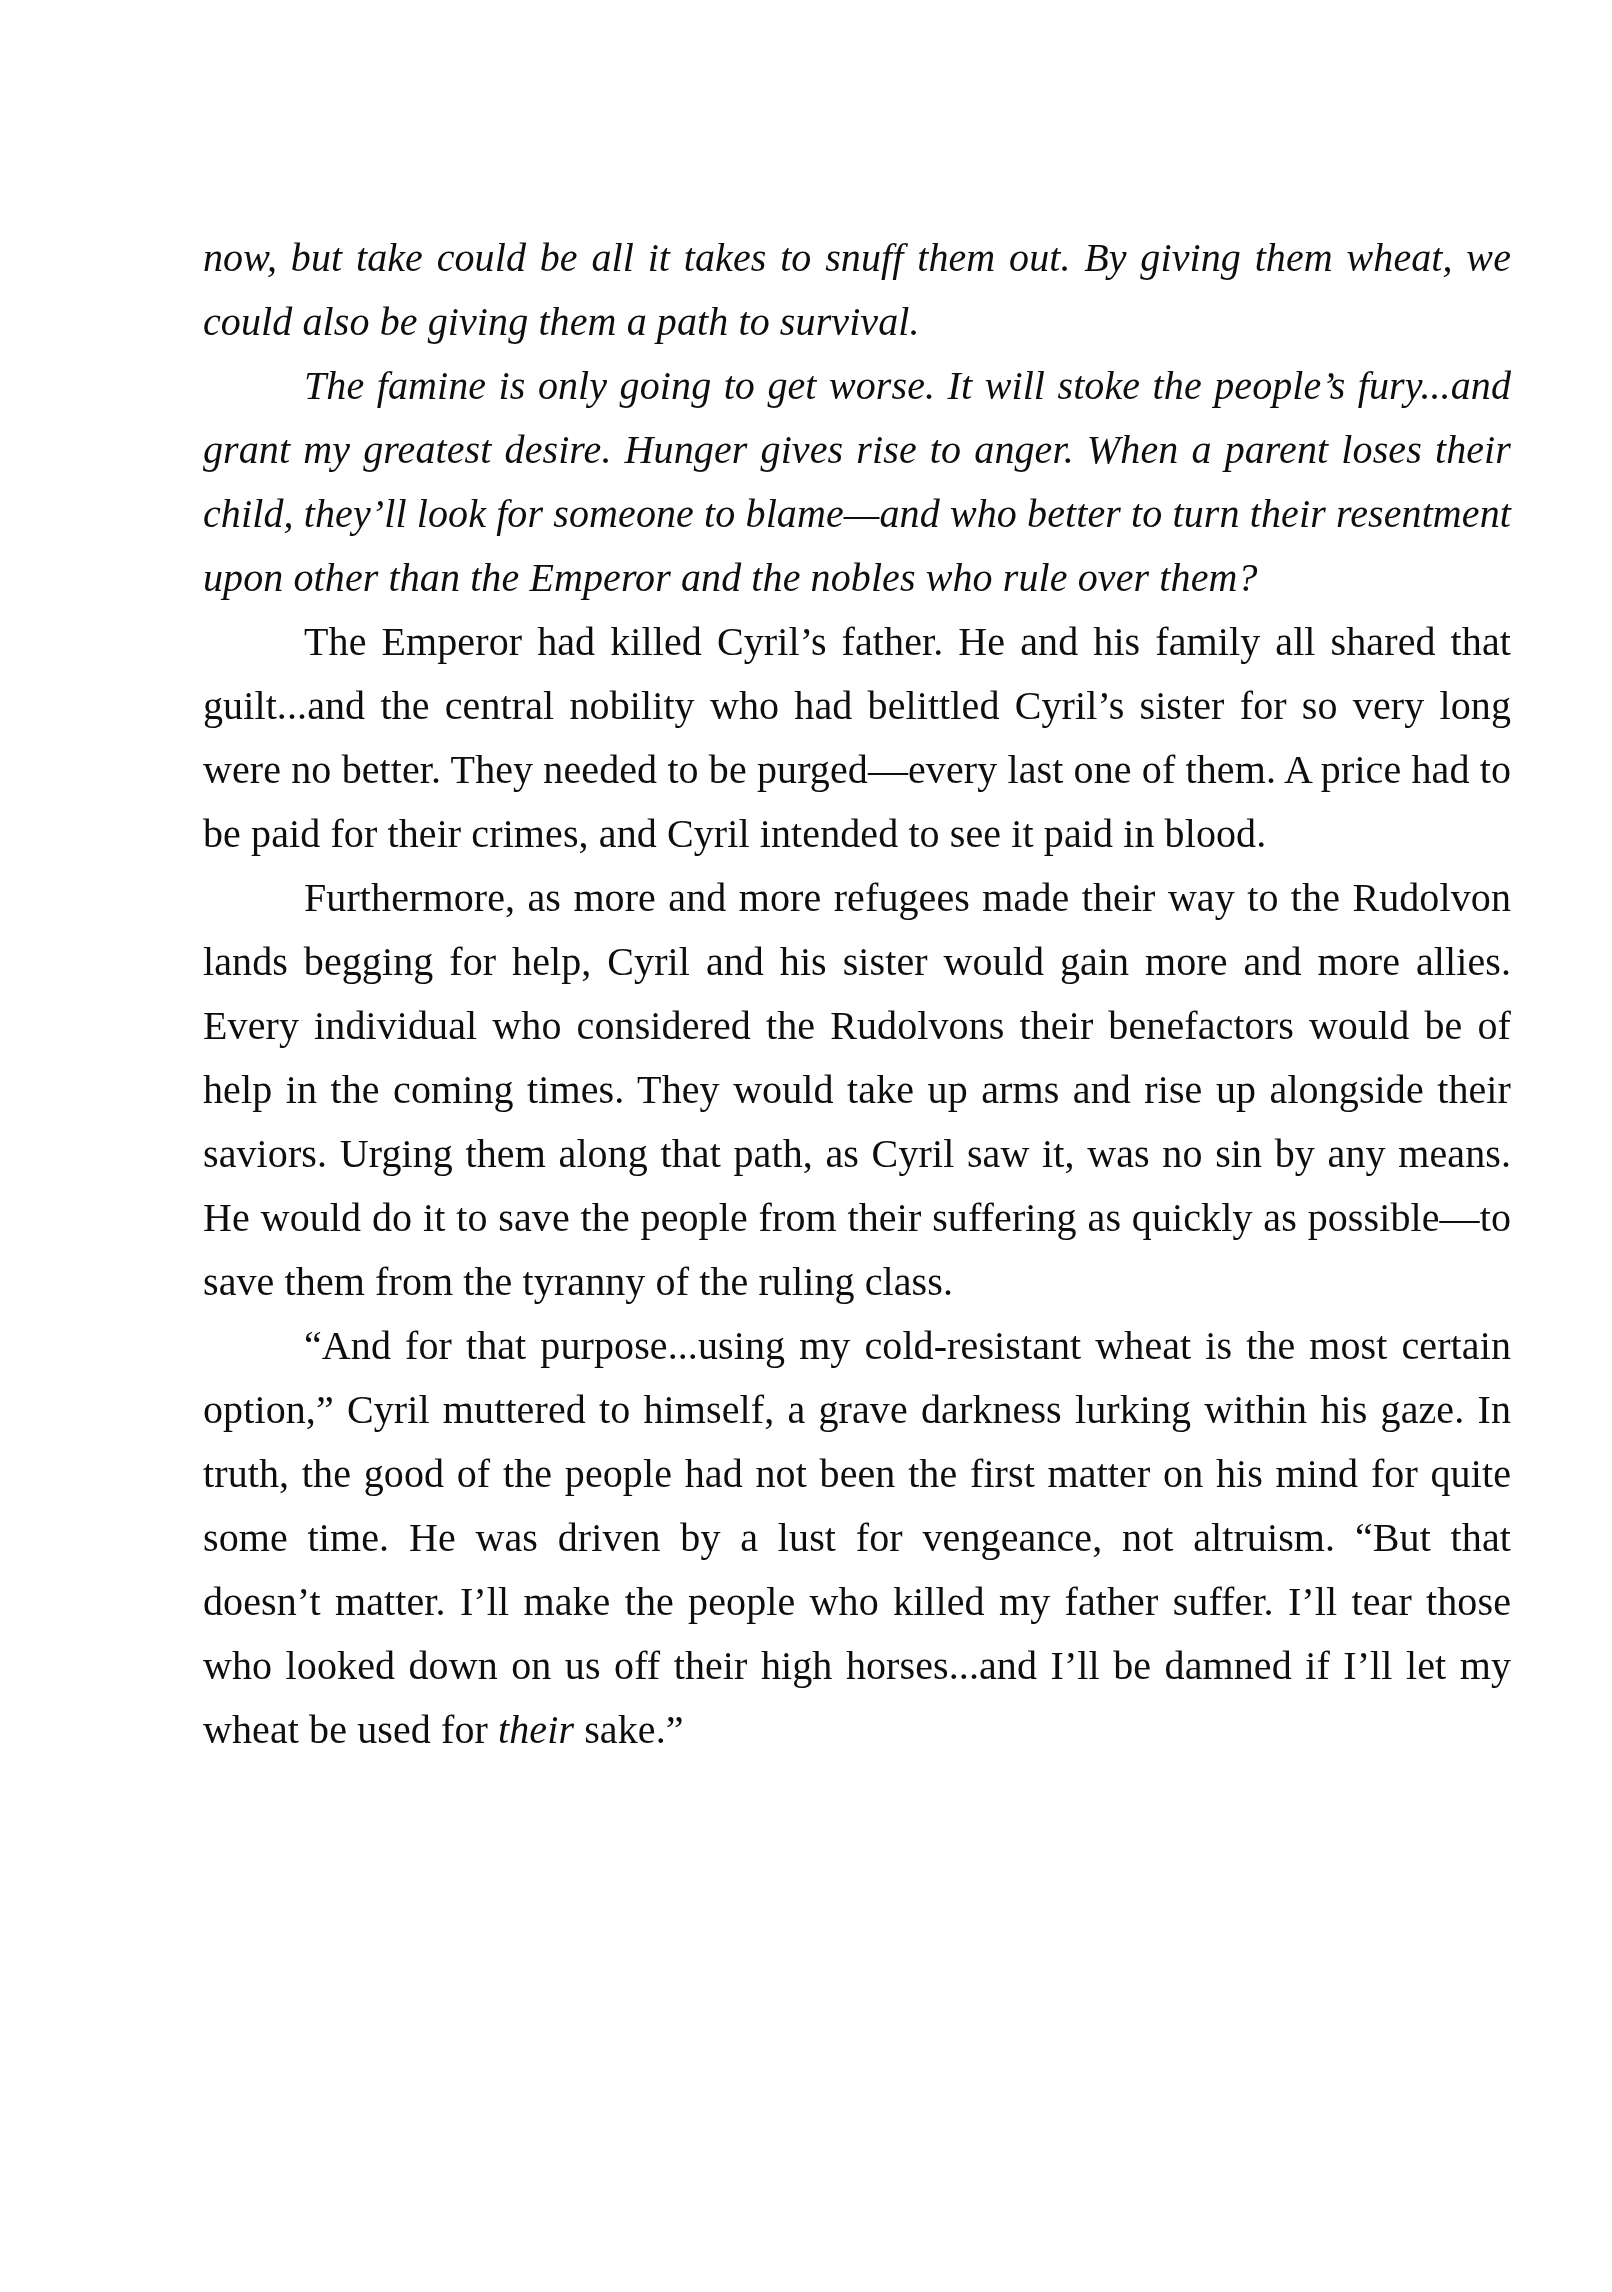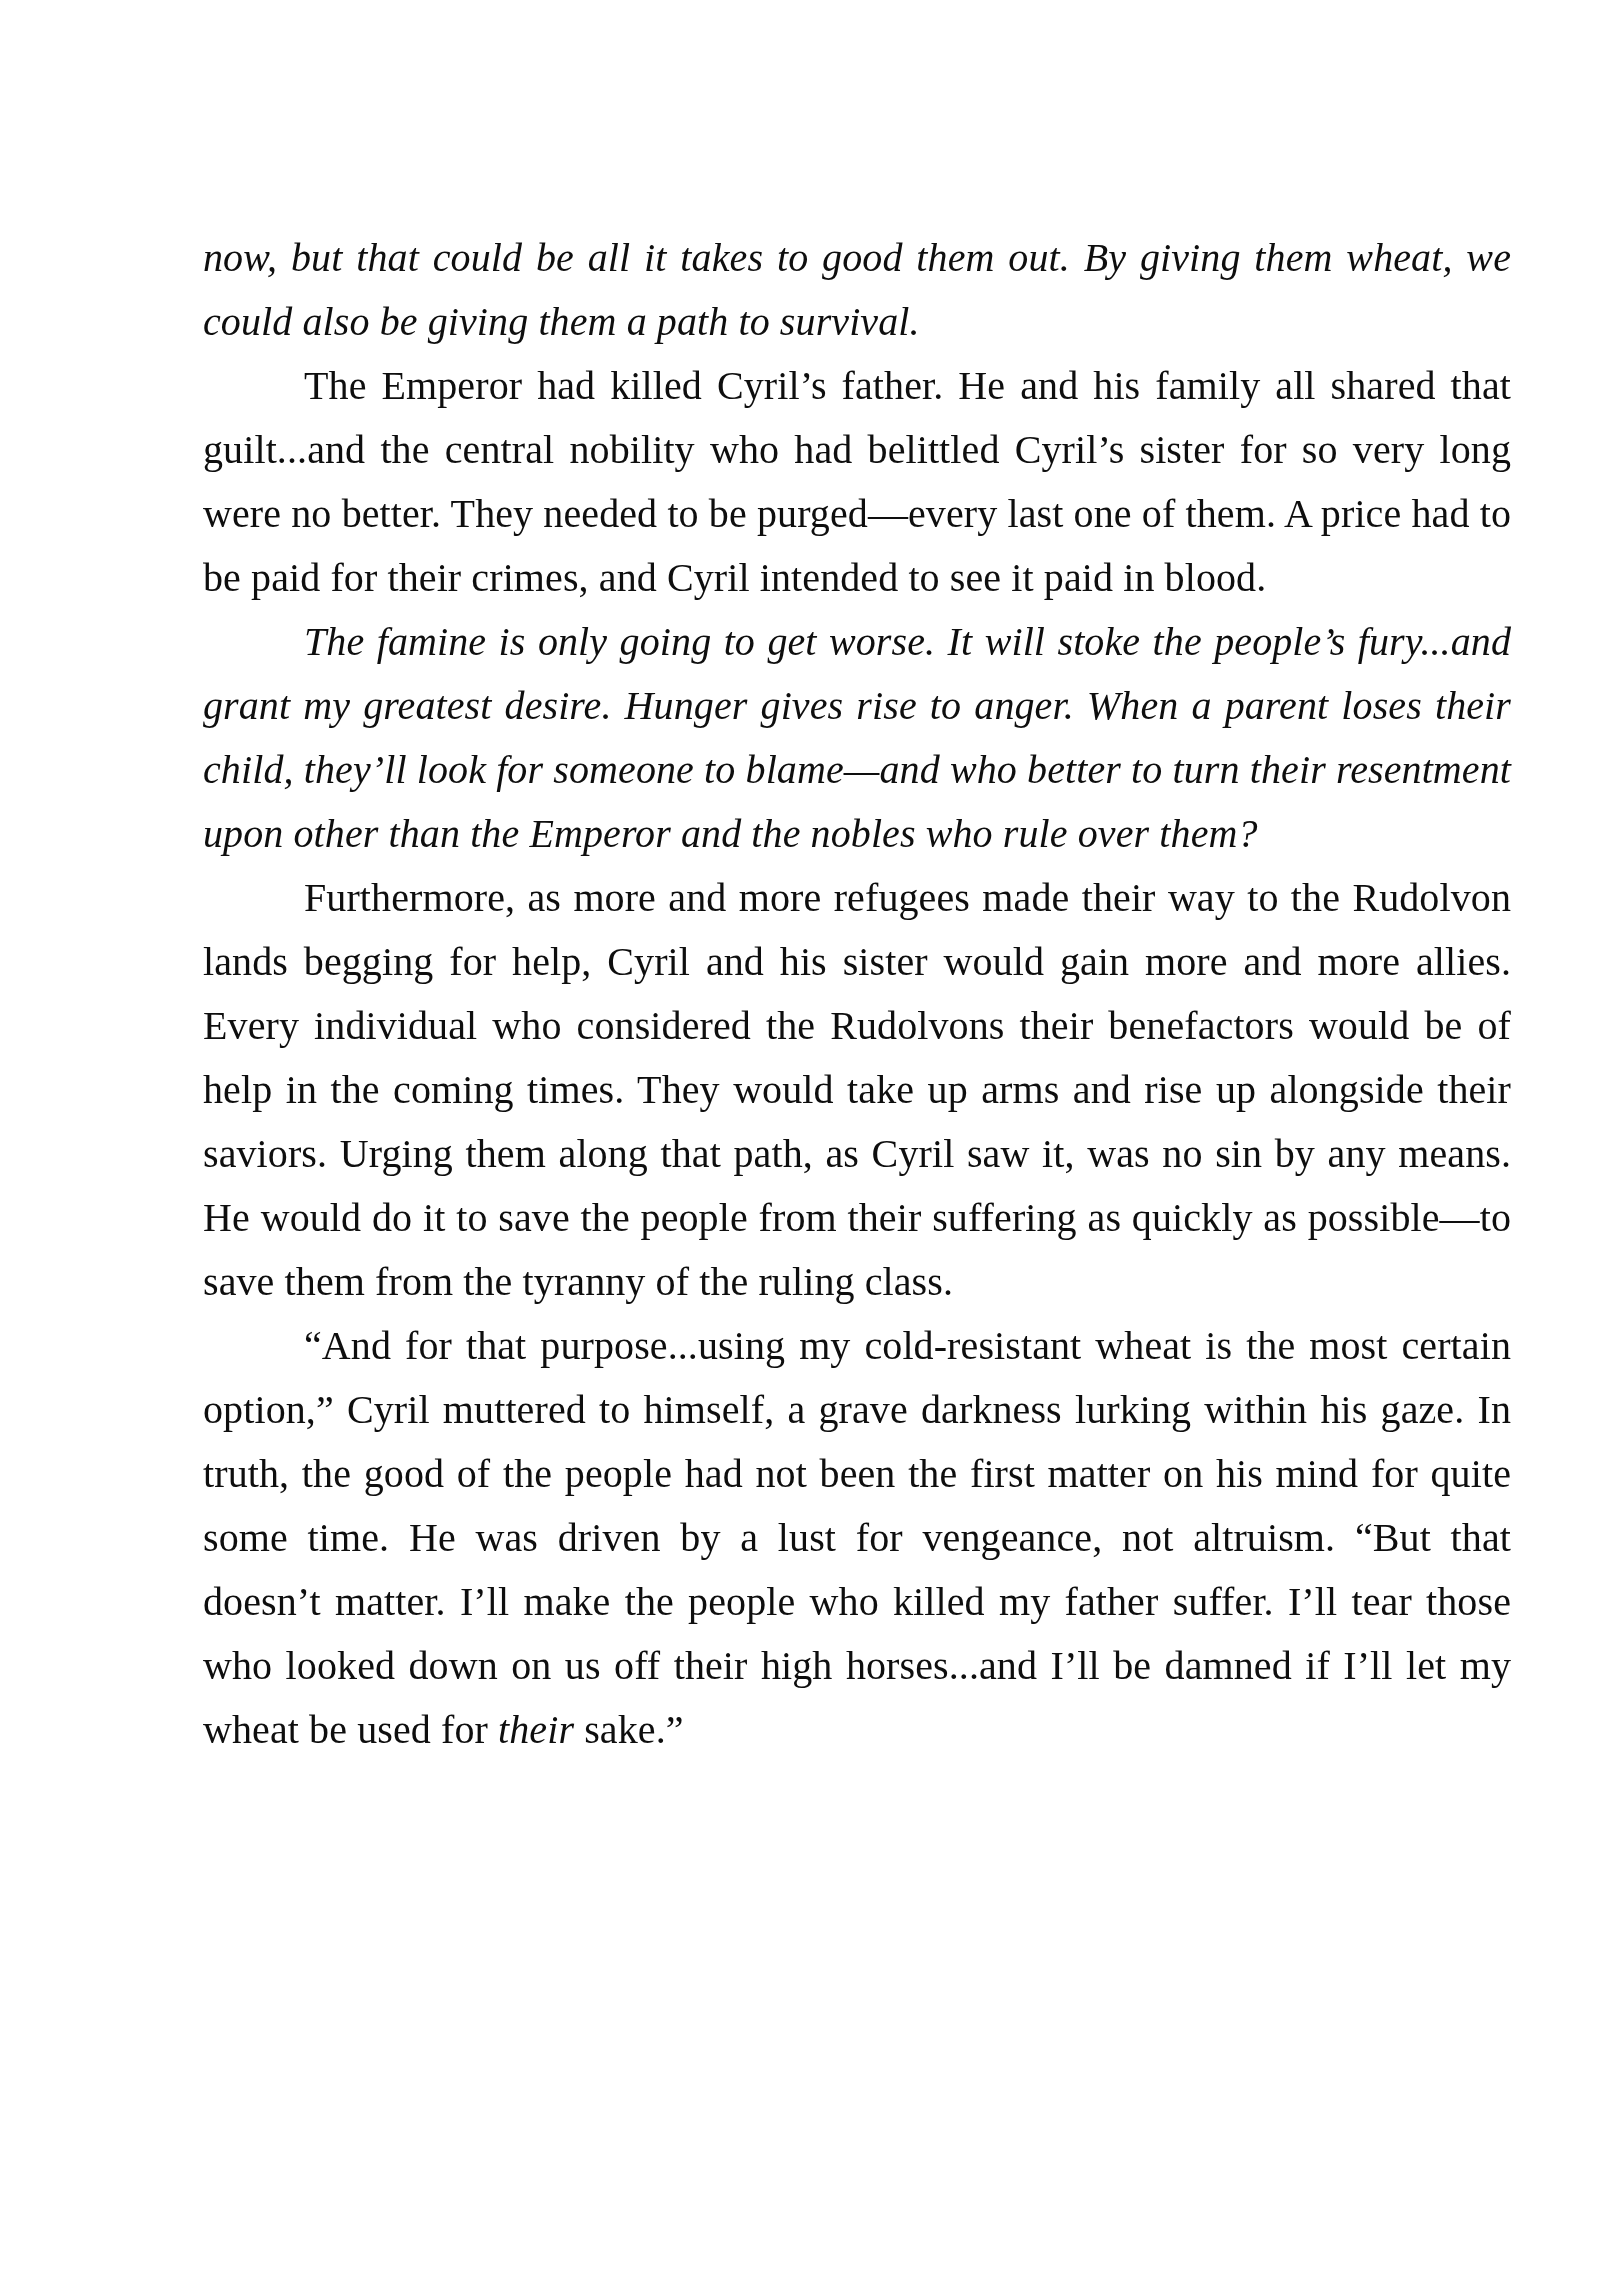--- a/index.html
+++ b/index.html
@@ -37,20 +37,20 @@
     font-style: italic;
   }
   .para em {
   }
 </style>
 </head>
 <body>
 
 <div class="page">
   <main class="text-block">
-    <p class="para italic">now, but that could be all it takes to good them out. By giving them wheat, we could also be giving them a path to survival.</p>
+    <p class="para italic">now, but take could be all it takes to snuff them out. By giving them wheat, we could also be giving them a path to survival.</p>
+    <p class="para indent italic">The famine is only going to get worse. It will stoke the people’s fury...and grant my greatest desire. Hunger gives rise to anger. When a parent loses their child, they’ll look for someone to blame—and who better to turn their resentment upon other than the Emperor and the nobles who rule over them?</p>
     <p class="para indent">The Emperor had killed Cyril’s father. He and his family all shared that guilt...and the central nobility who had belittled Cyril’s sister for so very long were no better. They needed to be purged—every last one of them. A price had to be paid for their crimes, and Cyril intended to see it paid in blood.</p>
-    <p class="para indent italic">The famine is only going to get worse. It will stoke the people’s fury...and grant my greatest desire. Hunger gives rise to anger. When a parent loses their child, they’ll look for someone to blame—and who better to turn their resentment upon other than the Emperor and the nobles who rule over them?</p>
     <p class="para indent">Furthermore, as more and more refugees made their way to the Rudolvon lands begging for help, Cyril and his sister would gain more and more allies. Every individual who considered the Rudolvons their benefactors would be of help in the coming times. They would take up arms and rise up alongside their saviors. Urging them along that path, as Cyril saw it, was no sin by any means. He would do it to save the people from their suffering as quickly as possible—to save them from the tyranny of the ruling class.</p>
     <p class="para indent"><span>“And for that purpose...using my cold-resistant wheat is the most certain option,” Cyril muttered to himself, a grave darkness lurking within his gaze. In truth, the good of the people had not been the first matter on his mind for quite some time. He was driven by a lust for vengeance, not altruism. “But that doesn’t matter. I’ll make the people who killed my father suffer. I’ll tear those who looked down on us off their high horses...and I’ll be damned if I’ll let my wheat be used for </span><em>their</em><span> sake.”</span></p>
   </main>
 </div>
 
 
 </body></html>

